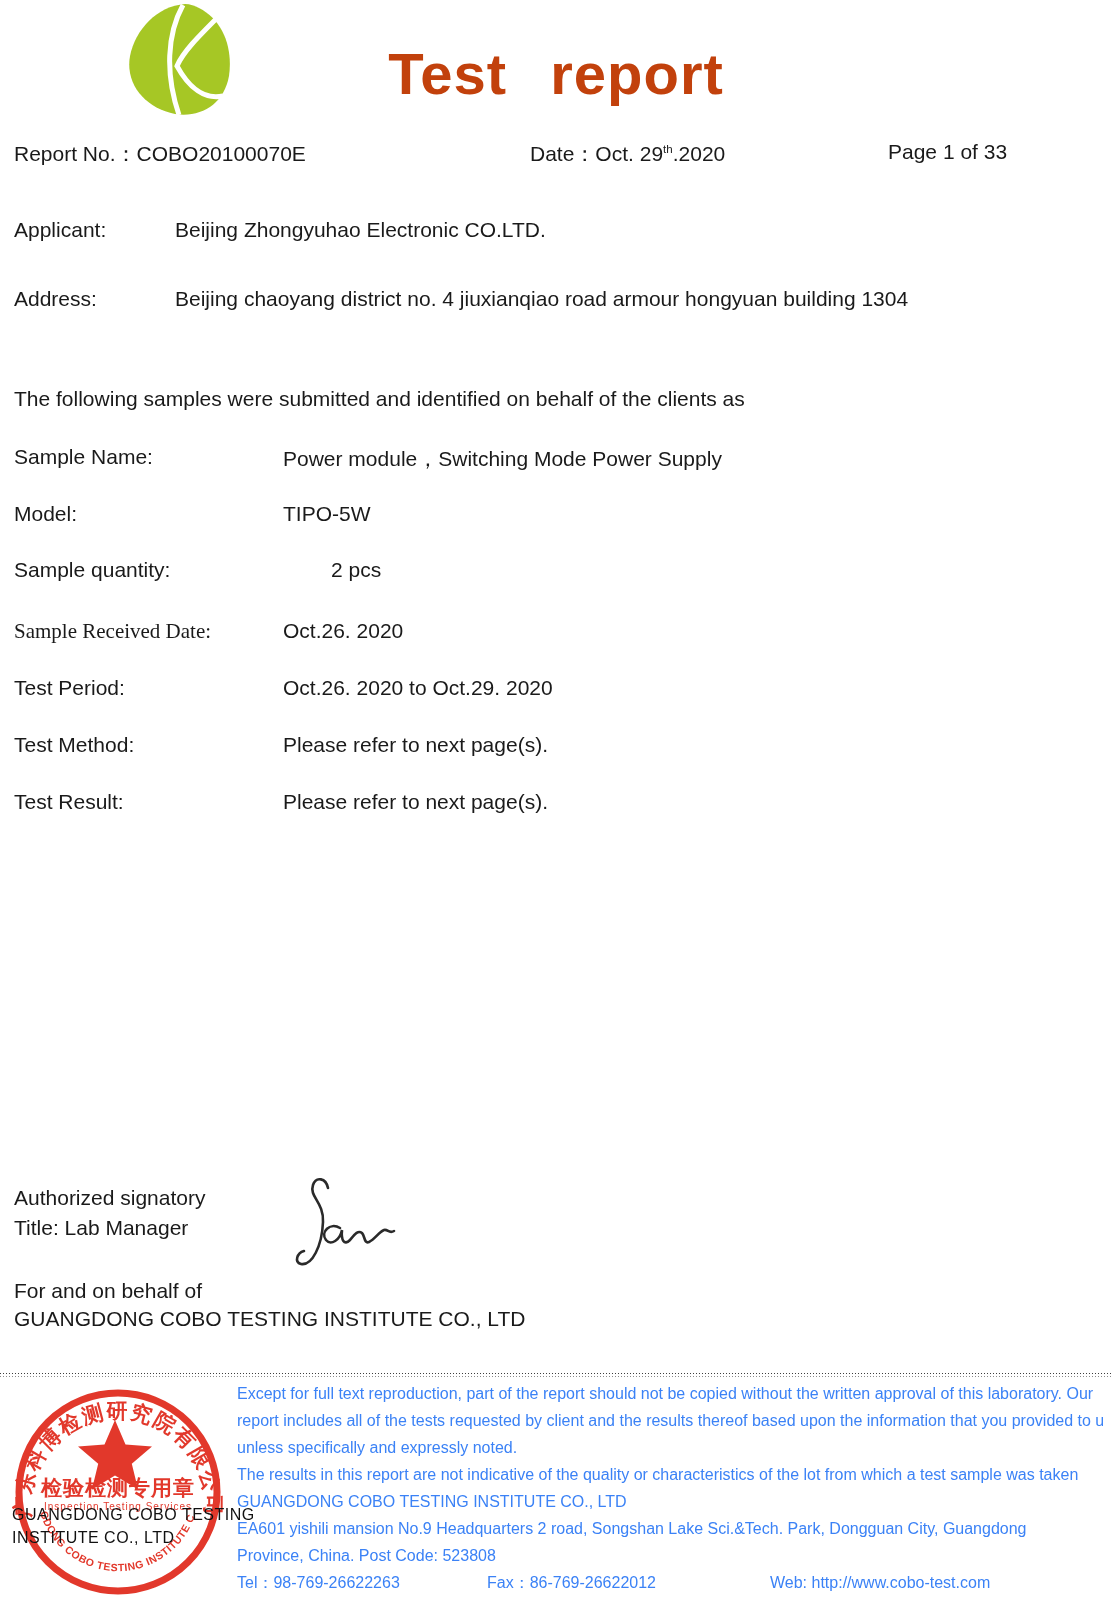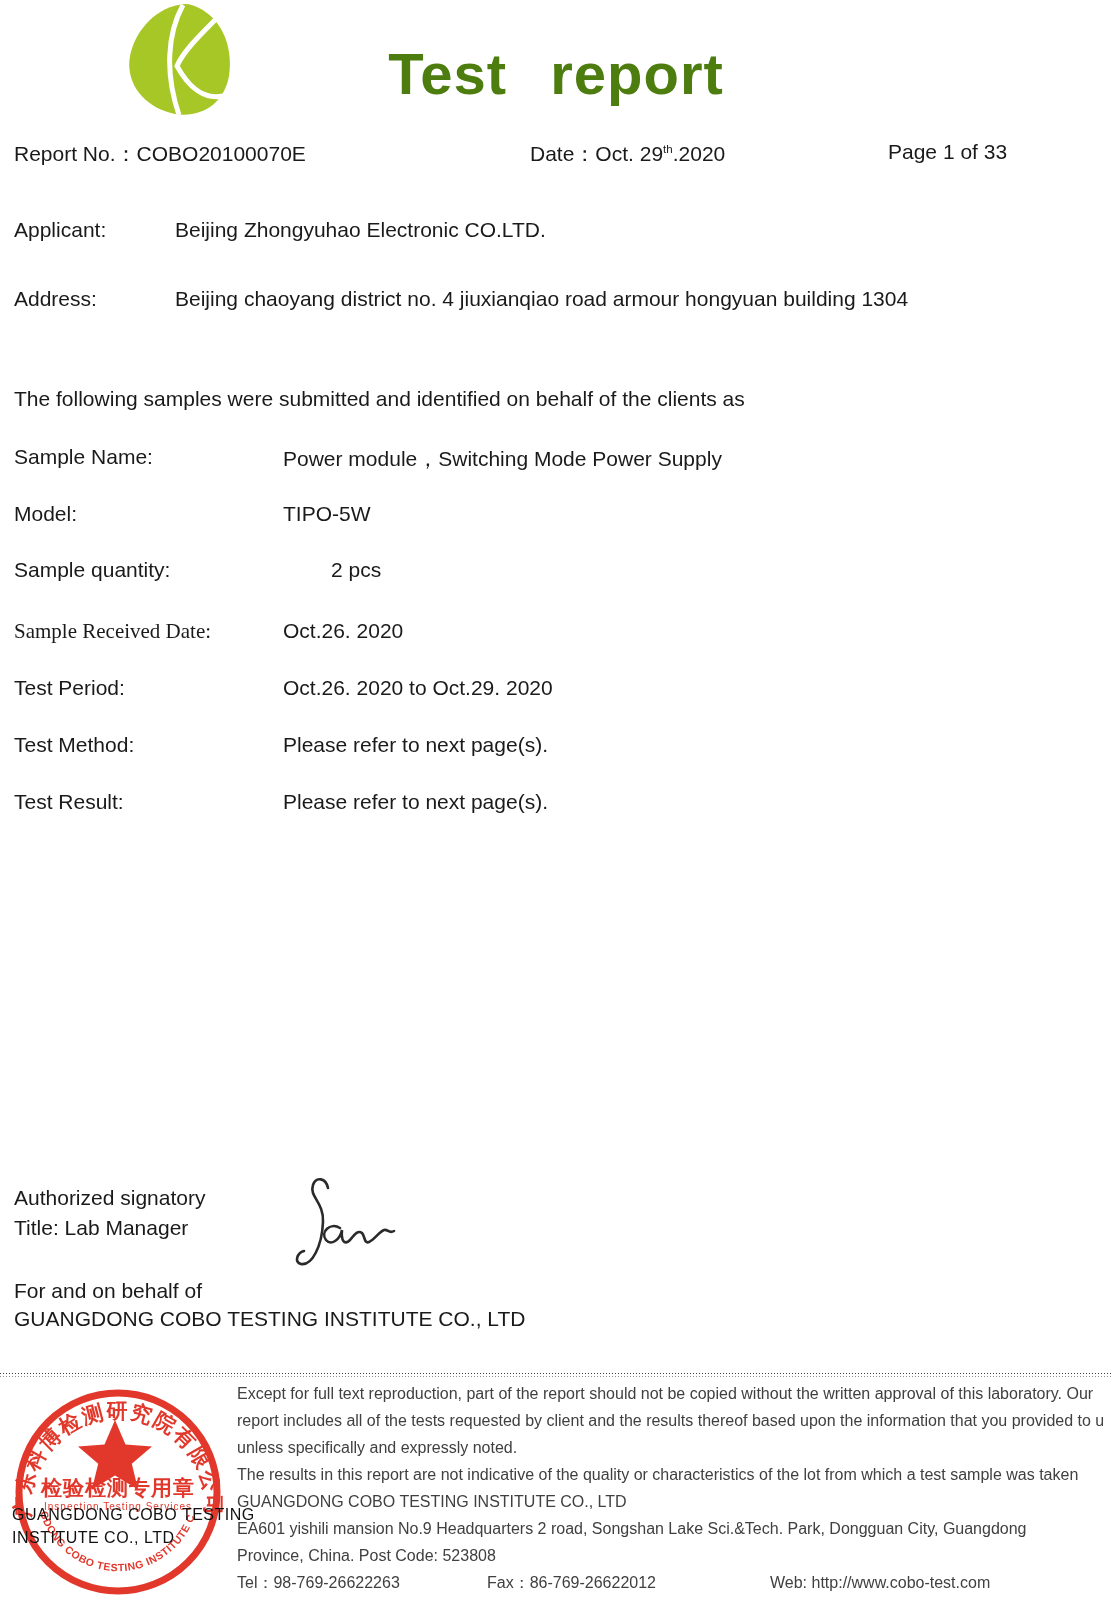--- a/index.html
+++ b/index.html
@@ -13,37 +13,37 @@
     font-family:"Liberation Sans", sans-serif;
     color:#1a1a1a;
   }
   .abs { position:absolute; }
   .body-txt { font-size:21px; white-space:nowrap; }
   .title {
     left:0; right:0; top:40px;
     text-align:center;
     font-size:58px; font-weight:bold;
     word-spacing:26px; letter-spacing:1px;
-    color:#4d7c0f;
+    color:#c2410c;
   }
   .hdr { top:140px; font-size:21px; }
   sup.ord { font-size:0.55em; vertical-align:super; }
   .label-col { left:14px; }
   .dotted-sep {
     left:0; top:1373px; width:1112px; height:5px;
     background-image:
       repeating-linear-gradient(90deg,#3c3c3c 0 1px,transparent 1px 3px),
       repeating-linear-gradient(90deg,#8a8a8a 0 1px,transparent 1px 3px);
     background-size:100% 1px,100% 1px;
     background-position:0 0,0 3px;
     background-repeat:no-repeat,no-repeat;
   }
   .footer-block {
     left:237px; top:1380px; width:866px;
-    font-size:16px; line-height:27px; color:#404040;
+    font-size:16px; line-height:27px; color:#3b82f6;
   }
   .footer-block .fline { height:27px; white-space:nowrap; overflow:hidden; }
   .contact-row { display:flex; }
   .contact-row .tel { width:250px; }
   .contact-row .fax { width:283px; }
   .stamp-wrap { left:12px; top:1386px; width:212px; height:212px; }
   .stamp-wrap svg { position:absolute; left:0; top:0; }
   .stamp-black {
     position:absolute; left:0; width:212px;
     text-align:left; font-size:16px; color:#111;

